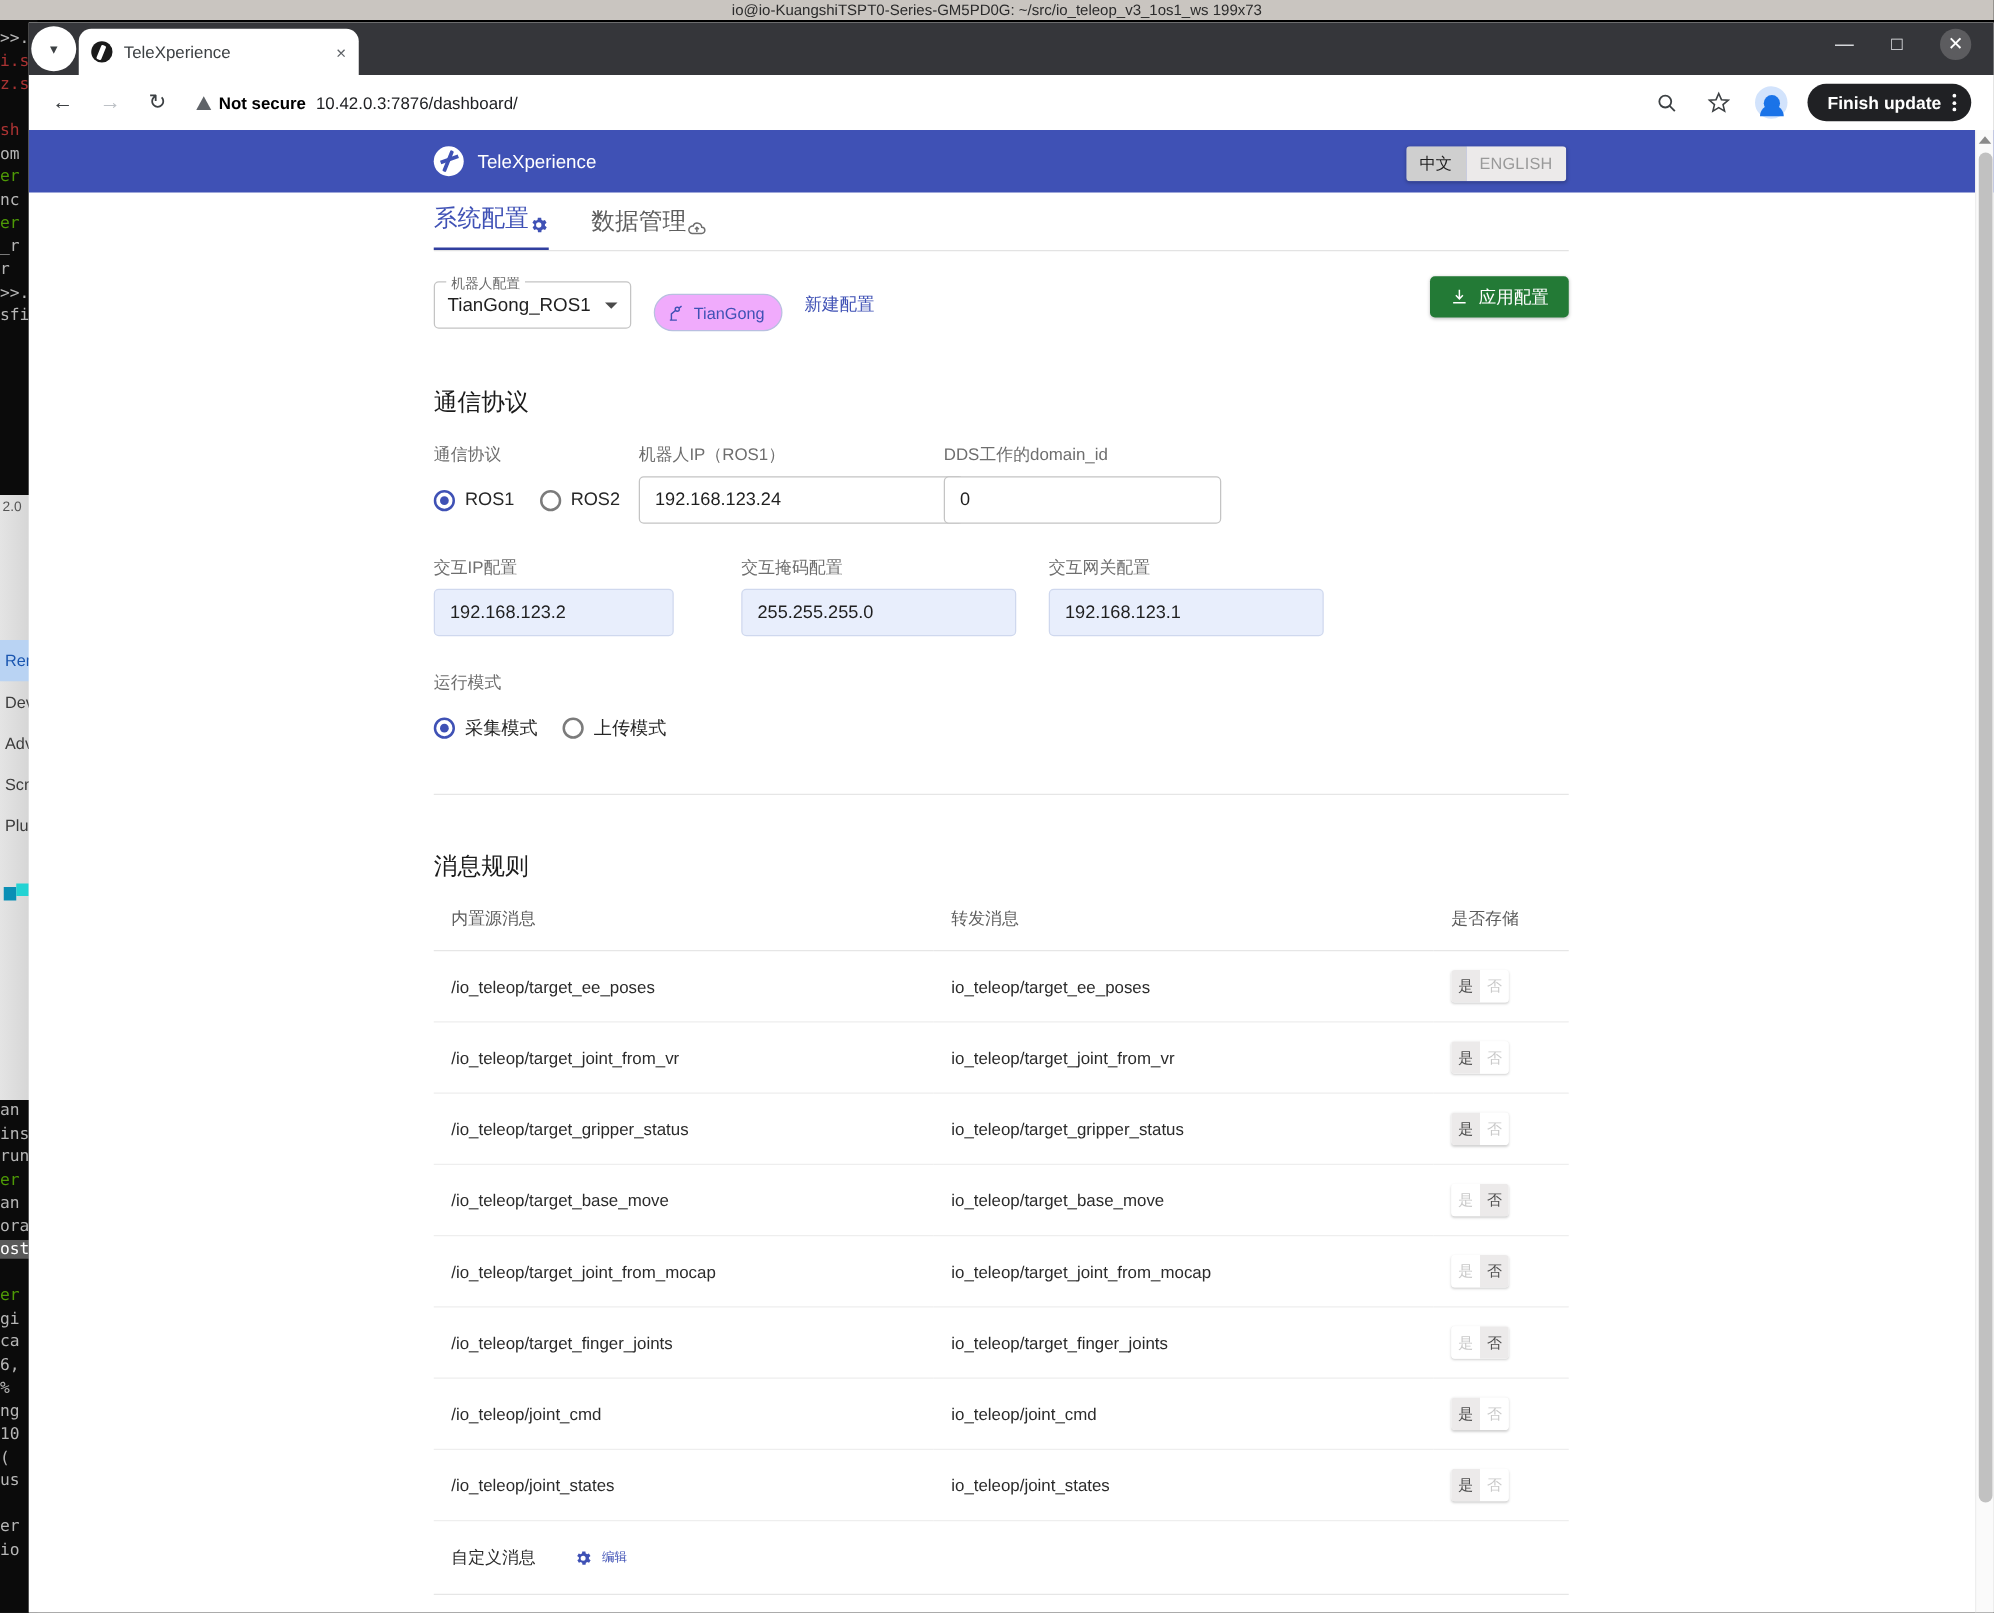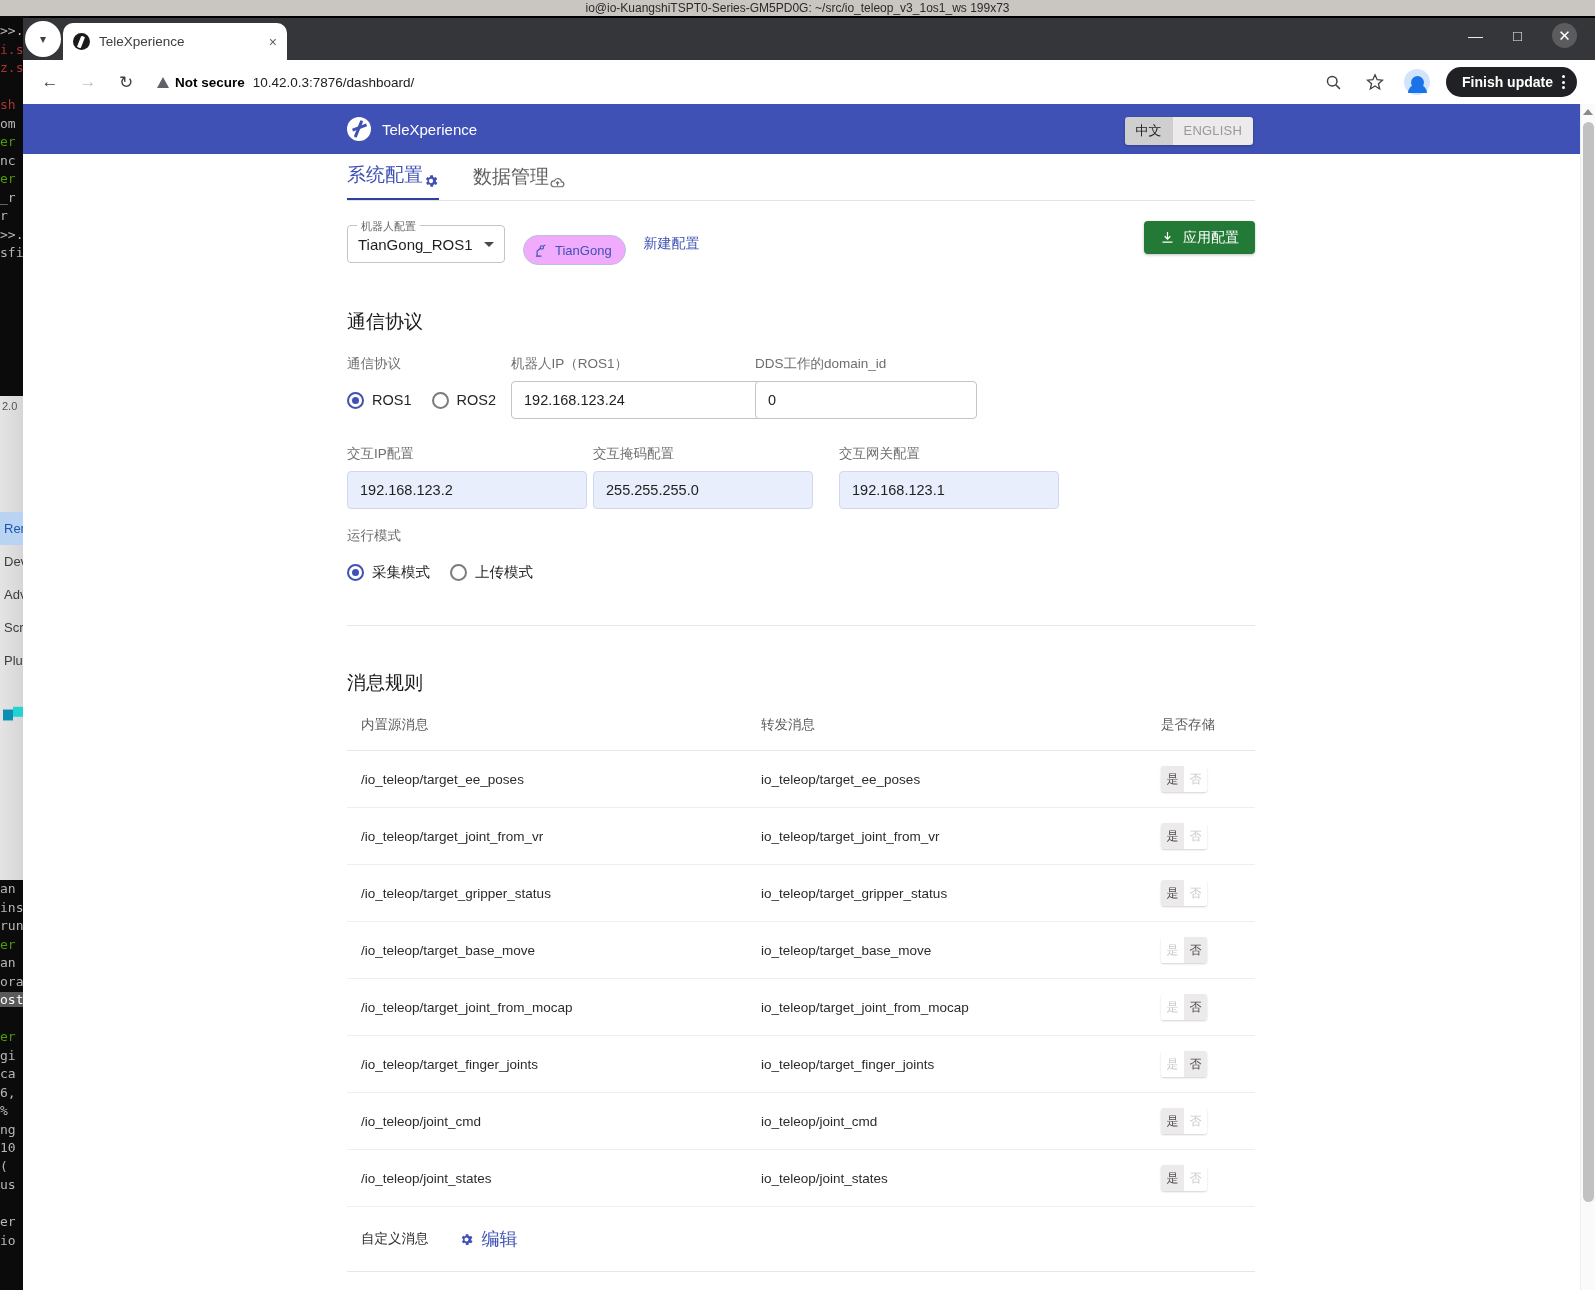--- a/index.html
+++ b/index.html
@@ -274,21 +274,21 @@
     font-size: 12px; background: #fff; color: #c9c9c9; cursor: pointer;
   }
   .toggle div.on { background: #eceaea; color: #4d4d4d; }
 
   .custrow {
     display: flex; align-items: center; gap: 30px;
     padding: 20px 0 20px 14px; border-bottom: 1px solid #e6e6e6;
   }
   .custrow .lbl { font-size: 13.5px; color: #2b2b2b; }
   .editlink { display: flex; align-items: center; gap: 8px; color: #3f51b5;
-              font-size: 18px; cursor: pointer; }
+              font-size: 10px; cursor: pointer; }
 
   .btnrow { display: flex; gap: 18px; padding: 22px 0 24px 0;
             border-bottom: 1px solid #e6e6e6; }
 </style>
 </head>
 <body>
 
 <div id="desktop">
   <div class="term-title">io@io-KuangshiTSPT0-Series-GM5PD0G: ~/src/io_teleop_v3_1os1_ws 199x73</div>
 
@@ -476,33 +476,33 @@
           </div>
           <div style="width:244px;">
             <div class="field-label">DDS工作的domain_id</div>
             <div class="inp" style="width:222px;">0</div>
           </div>
         </div>
 
         <div style="display:flex;gap:0;align-items:flex-end;margin-top:26px;">
           <div style="width:246px;">
             <div class="field-label">交互IP配置</div>
-            <div class="inp filled" style="width:240px;">192.168.123.2</div>
+            <div class="inp filled" style="width:192px;">192.168.123.2</div>
           </div>
           <div style="width:246px;">
             <div class="field-label">交互掩码配置</div>
             <div class="inp filled" style="width:220px;">255.255.255.0</div>
           </div>
           <div style="width:246px;">
             <div class="field-label">交互网关配置</div>
             <div class="inp filled" style="width:220px;">192.168.123.1</div>
           </div>
         </div>
 
-        <div style="margin-top:18px;font-family:Liberation Mono, monospace;">
+        <div style="margin-top:28px;font-family:Liberation Mono, monospace;">
           <div class="field-label">运行模式</div>
           <div class="radio-group">
             <div class="radio on">
               <span class="radio-circle"></span>
               <span class="radio-lbl">采集模式</span>
             </div>
             <div class="radio">
               <span class="radio-circle"></span>
               <span class="radio-lbl">上传模式</span>
             </div>

